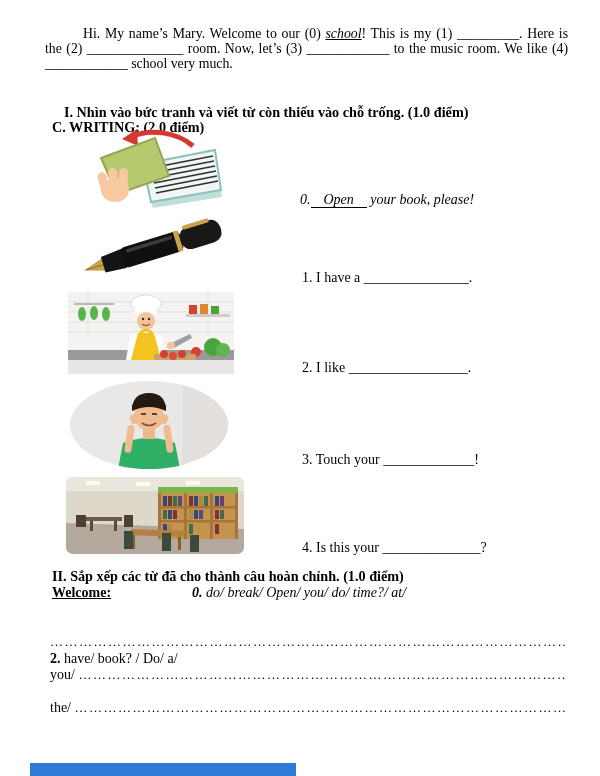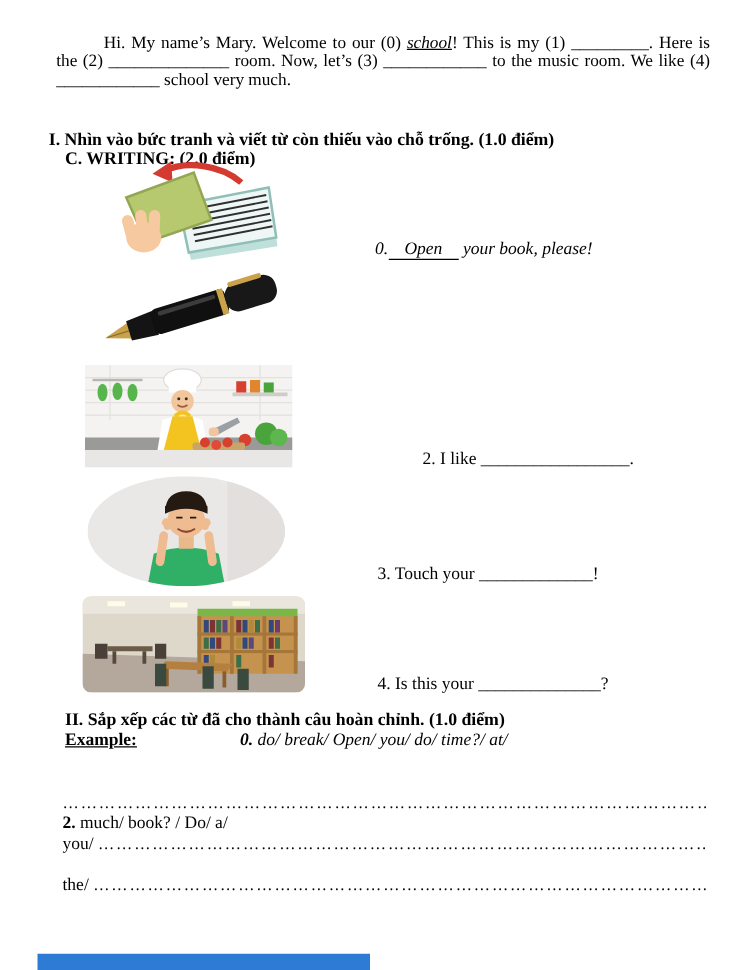--- a/index.html
+++ b/index.html
@@ -22,21 +22,21 @@
   .bluebar{position:absolute;left:30px;top:763px;width:266px;height:13px;background:#2e7bd6;}
 </style>
 </head>
 <body>
 
 <div class="page">
 
   <p class="intro"><span>Hi. My name’s Mary. Welcome to our (0) </span><span class="uline-ital">school</span><span>! This is my (1) </span><span>_________</span><span>. Here is the (2) </span><span>______________</span><span> room. Now, let’s (3) </span><span>____________</span><span> to the music room. We like (4) </span><span>____________</span><span> school very much.</span></p>
 
   <div class="h" style="left:52px;top:87px;margin-top:32px;">C. WRITING: (2.0 điểm)</div>
-  <div class="h" style="left:39px;top:104px;">I. Nhìn vào bức tranh và viết từ còn thiếu vào chỗ trống. (1.0 điểm)</div>
+  <div class="h" style="left:64px;top:104px;">I. Nhìn vào bức tranh và viết từ còn thiếu vào chỗ trống. (1.0 điểm)</div>
 
   <div class="fig" style="left:85px;top:128px;">
     <svg width="148" height="82" viewBox="0 0 148 82">
       <path d="M108,18 C92,4 64,0 46,9" fill="none" stroke="#d43a2f" stroke-width="5"></path>
       <polygon points="52,1 37,11 53,18" fill="#d43a2f"></polygon>
       <polygon points="66,74 136,62 137,69 68,80" fill="#bfe0da"></polygon>
       <polygon points="58,36 130,22 136,62 66,74" fill="#eef7f5" stroke="#8fbfb8" stroke-width="2"></polygon>
       <g stroke="#2f2f2f" stroke-width="1.5">
         <line x1="66" y1="40" x2="128" y2="28"></line>
         <line x1="67" y1="45" x2="129" y2="33"></line>
@@ -198,34 +198,35 @@
           <rect x="112" y="60" width="3" height="13" fill="#8a5e2c"></rect>
         <rect x="58" y="54" width="9" height="18" fill="#3b4a3e"></rect>
         <rect x="96" y="56" width="9" height="18" fill="#3b4a3e"></rect>
         <rect x="124" y="58" width="9" height="17" fill="#3b4a3e"></rect>
       </g>
     </svg>
   </div>
 
   <div class="q" style="left:300px;top:192px;"><span class="it">0.</span><span class="ansopen">Open</span><span class="it"> your book, please!</span></div>
 
-
-  <div class="q" style="left:302px;top:360px;margin-left:36px;"><span>2. I like </span><span>_________________</span><span>.</span></div>
+  <div class="q" style="left:302px;top:270px;"><span>1. I have a </span><span>_______________</span><span>.</span></div>
+
+  <div class="q" style="left:302px;top:360px;"><span>2. I like </span><span>_________________</span><span>.</span></div>
 
   <div class="q" style="left:302px;top:452px;"><span>3. Touch your </span><span>_____________</span><span>!</span></div>
 
   <div class="q" style="left:302px;top:540px;"><span>4. Is this your </span><span>______________</span><span>?</span></div>
 
   <div class="h" style="left:52px;top:568px;">II. Sắp xếp các từ đã cho thành câu hoàn chỉnh. (1.0 điểm)</div>
 
-  <div class="q" style="left:52px;top:585px;"><span class="ex-label">Example:</span></div>
+  <div class="q" style="left:52px;top:585px;"><span class="ex-label">Welcome:</span></div>
   <div class="q" style="left:192px;top:585px;"><span class="bi">0.</span><span class="it"> do/ break/ Open/ you/ do/ time?/ at/</span></div>
 
   <div class="dotsline" style="top:634px;"><span></span><span class="dots">………………………………………………………………………………………………………………………………………………………………</span></div>
 
-  <div class="q" style="left:50px;top:651px;"><span class="b">2.</span><span> much/ book? / Do/ a/</span></div>
+  <div class="q" style="left:50px;top:651px;"><span class="b">2.</span><span> have/ book? / Do/ a/</span></div>
   <div class="dotsline" style="top:667px;"><span>you/ </span><span class="dots">………………………………………………………………………………………………………………………………………………………………</span></div>
 
   <div class="dotsline" style="top:700px;"><span>the/ </span><span class="dots">………………………………………………………………………………………………………………………………………………………………</span></div>
 
   <div class="bluebar"></div>
 
 </div>
 
 </body></html>

